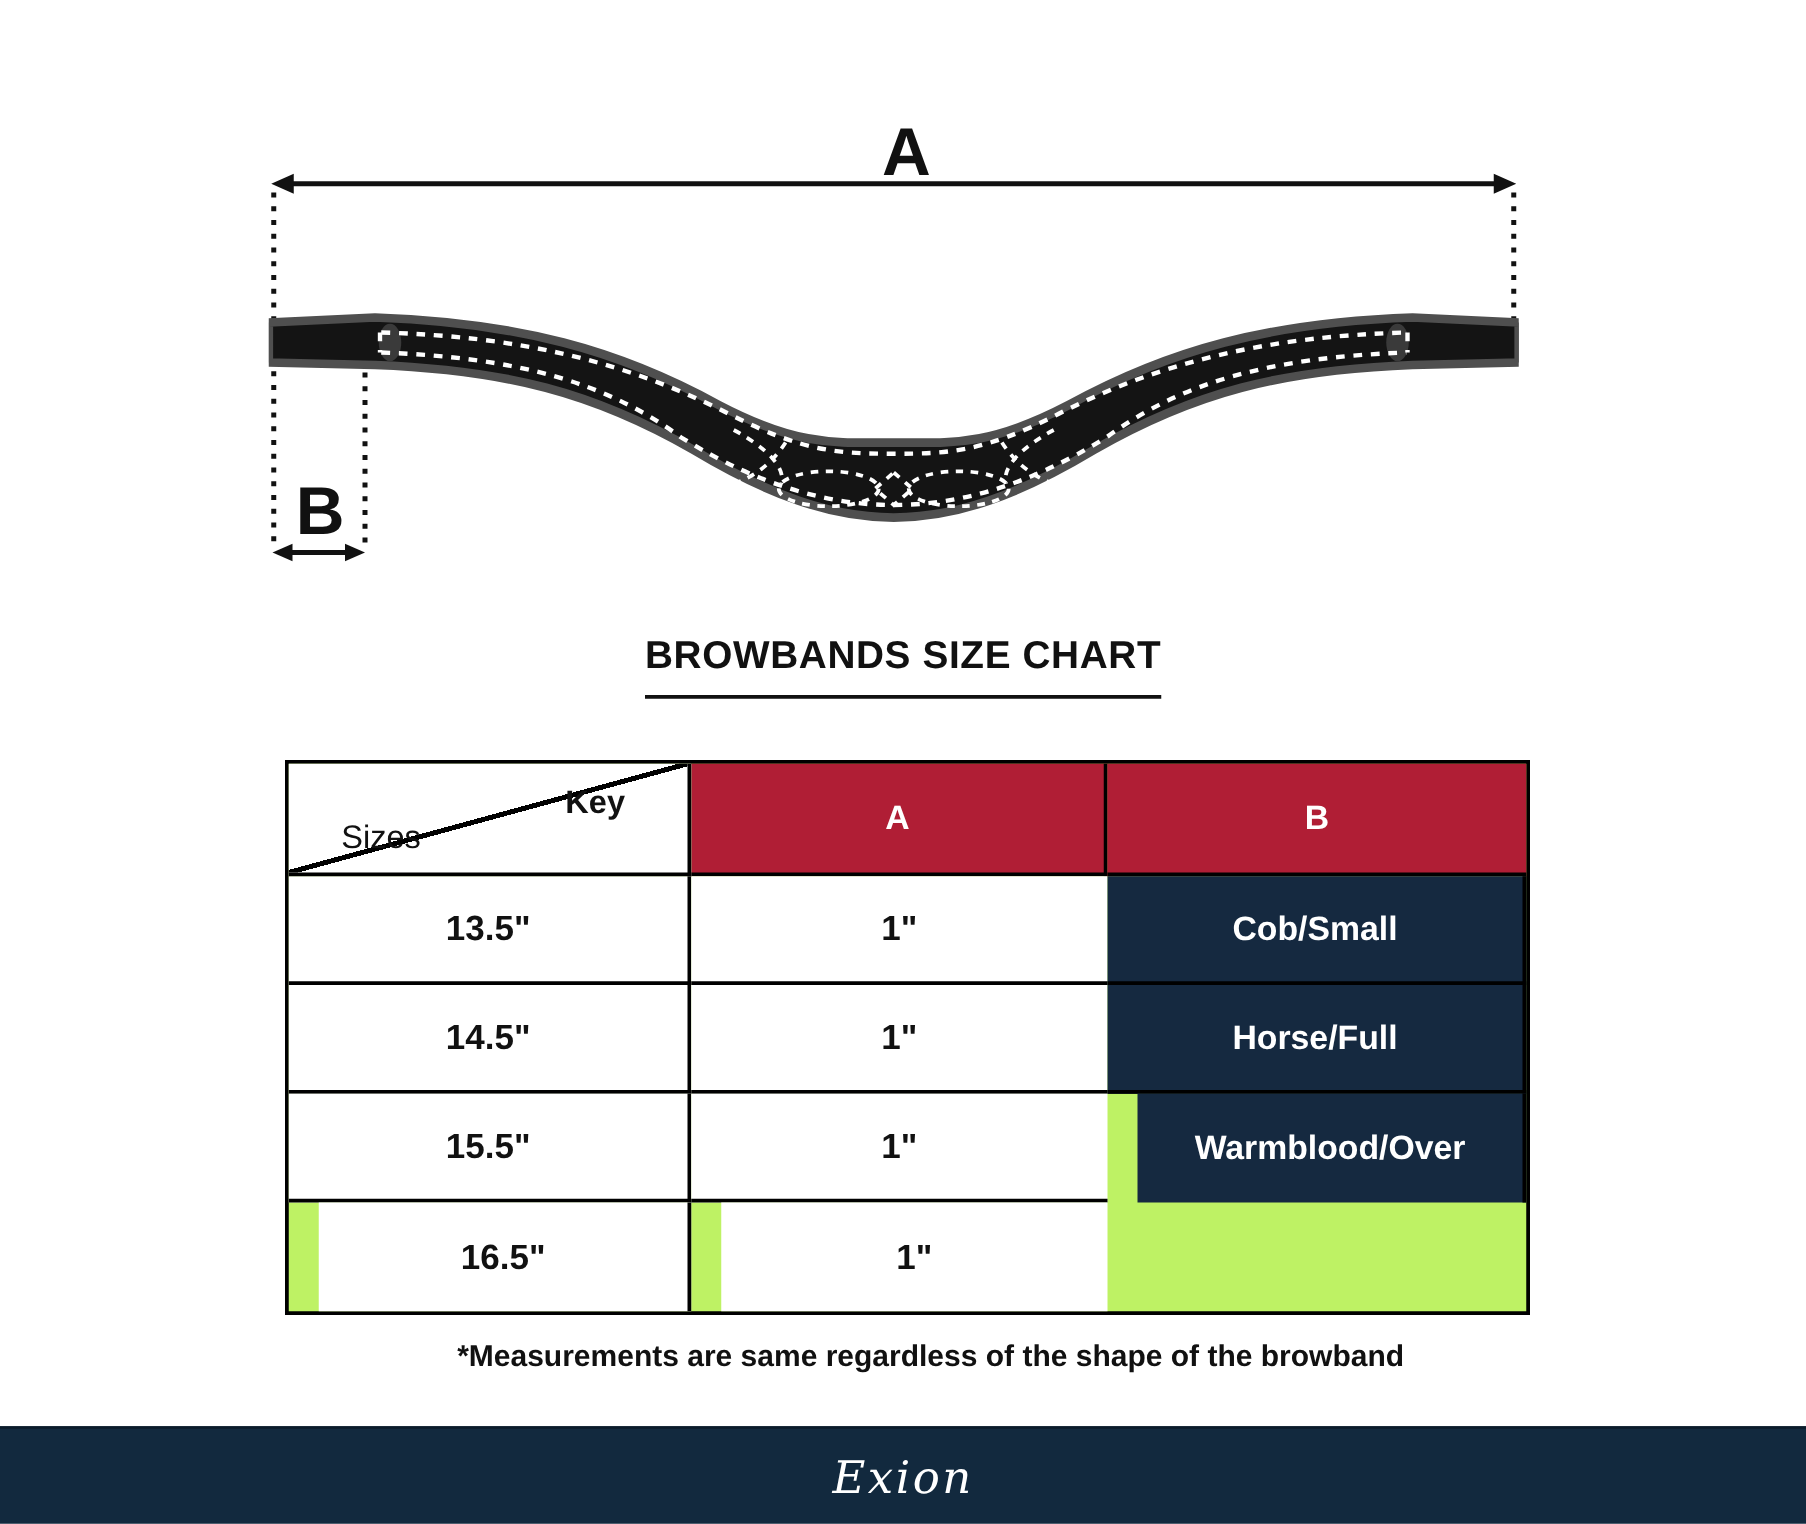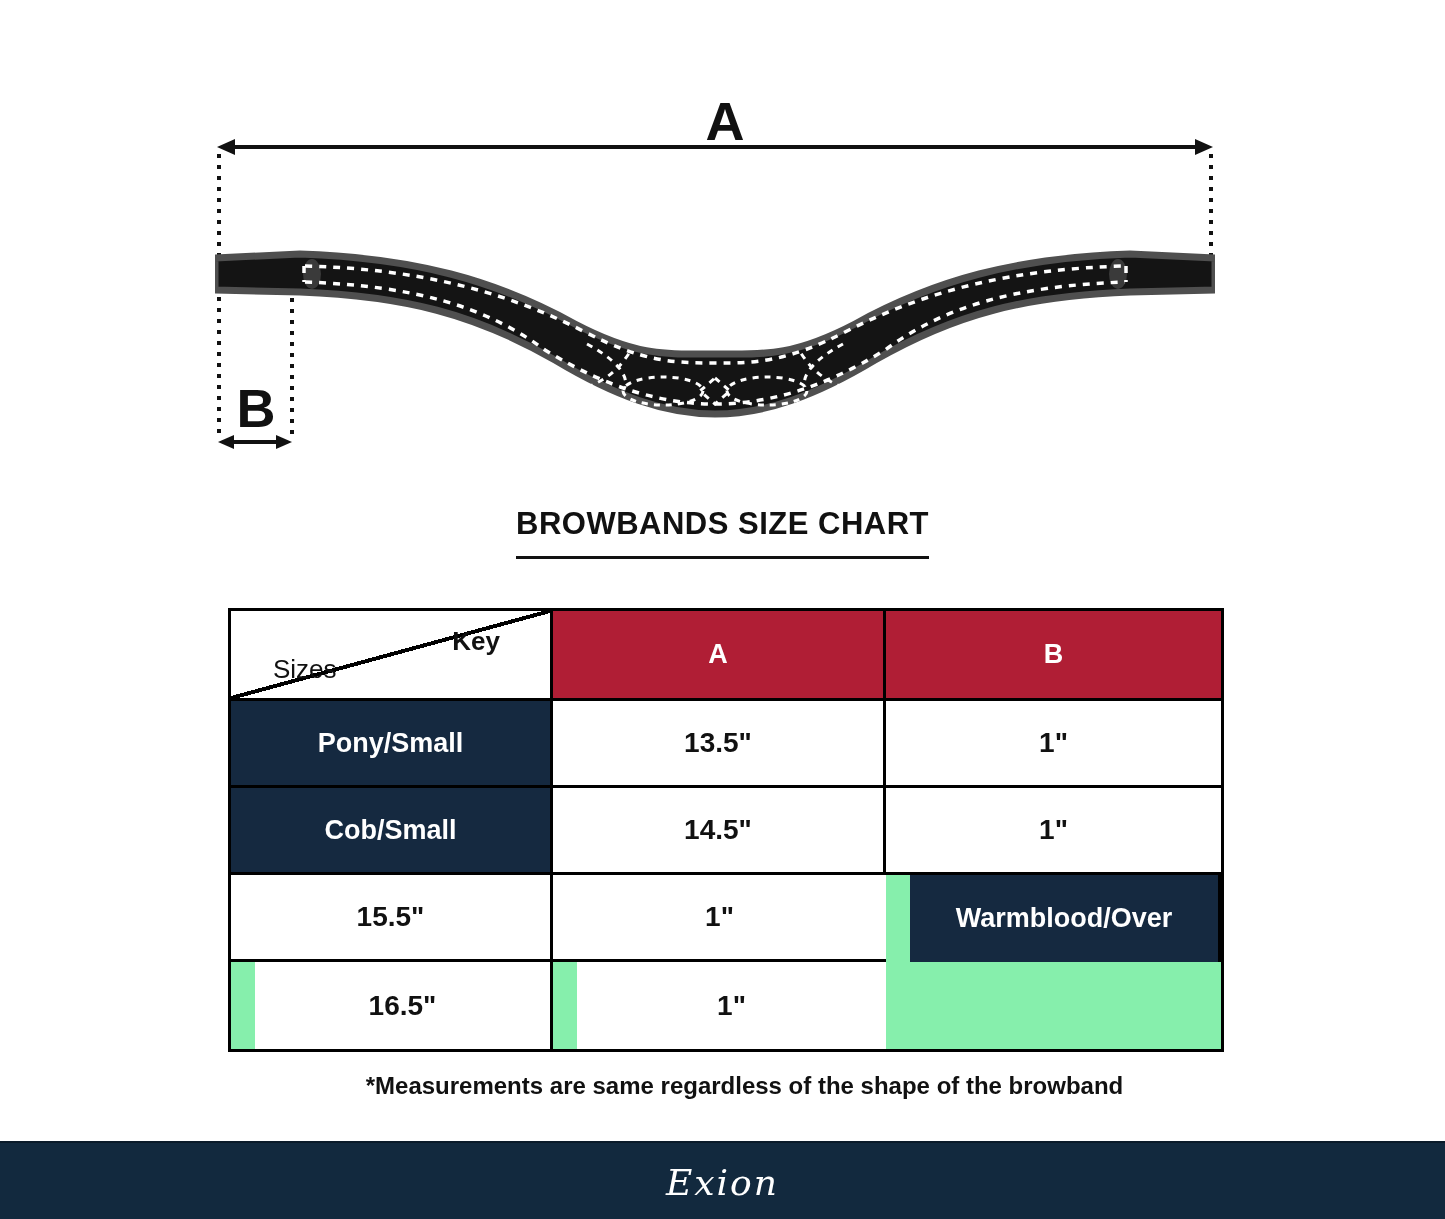--- a/index.html
+++ b/index.html
@@ -15,21 +15,21 @@
   .chart-title span{
     display:inline-block;font-size:31px;font-weight:bold;color:#111;
     letter-spacing:.5px;border-bottom:3px solid #111;padding-bottom:14px;
   }
   
   .size-table{
     position:absolute;left:228px;top:608px;width:990px;
     border:3px solid #000;display:grid;
     grid-template-columns:322px 333px 1fr;
     grid-template-rows:90px 87px 87px 87px 87px;
-    background:#86efac;
+    background:#bef264;
   }
   .cell{
     border-right:3px solid #000;border-bottom:3px solid #000;
     display:flex;align-items:center;justify-content:center;
   }
   .cell.last-col{border-right:none;}
   .cell.last-row{border-bottom:none;margin-left:24px;}
   .cell.head-red{background:#B01E35;color:#fff;font-weight:bold;font-size:27px;}
   .cell.size-name{background:#152940;color:#fff;font-weight:bold;font-size:27px;}
   .cell.value{background:#fff;color:#111;font-weight:bold;font-size:28px;}
@@ -129,28 +129,28 @@
 
 <div class="size-table">
 
   <div class="cell corner">
     <span class="key-label">Key</span>
     <span class="sizes-label">Sizes</span>
   </div>
   <div class="cell head-red">A</div>
   <div class="cell head-red last-col">B</div>
 
-  <div class="cell size-name">Pony/Small</div>
   <div class="cell value">13.5"</div>
   <div class="cell value last-col">1"</div>
 
   <div class="cell size-name">Cob/Small</div>
   <div class="cell value">14.5"</div>
   <div class="cell value last-col">1"</div>
 
+  <div class="cell size-name">Horse/Full</div>
   <div class="cell value">15.5"</div>
   <div class="cell value last-col">1"</div>
 
   <div class="cell size-name last-row">Warmblood/Over</div>
   <div class="cell value last-row">16.5"</div>
   <div class="cell value last-col last-row">1"</div>
 </div>
 
 <div class="footnote">*Measurements are same regardless of the shape of the browband</div>
 

